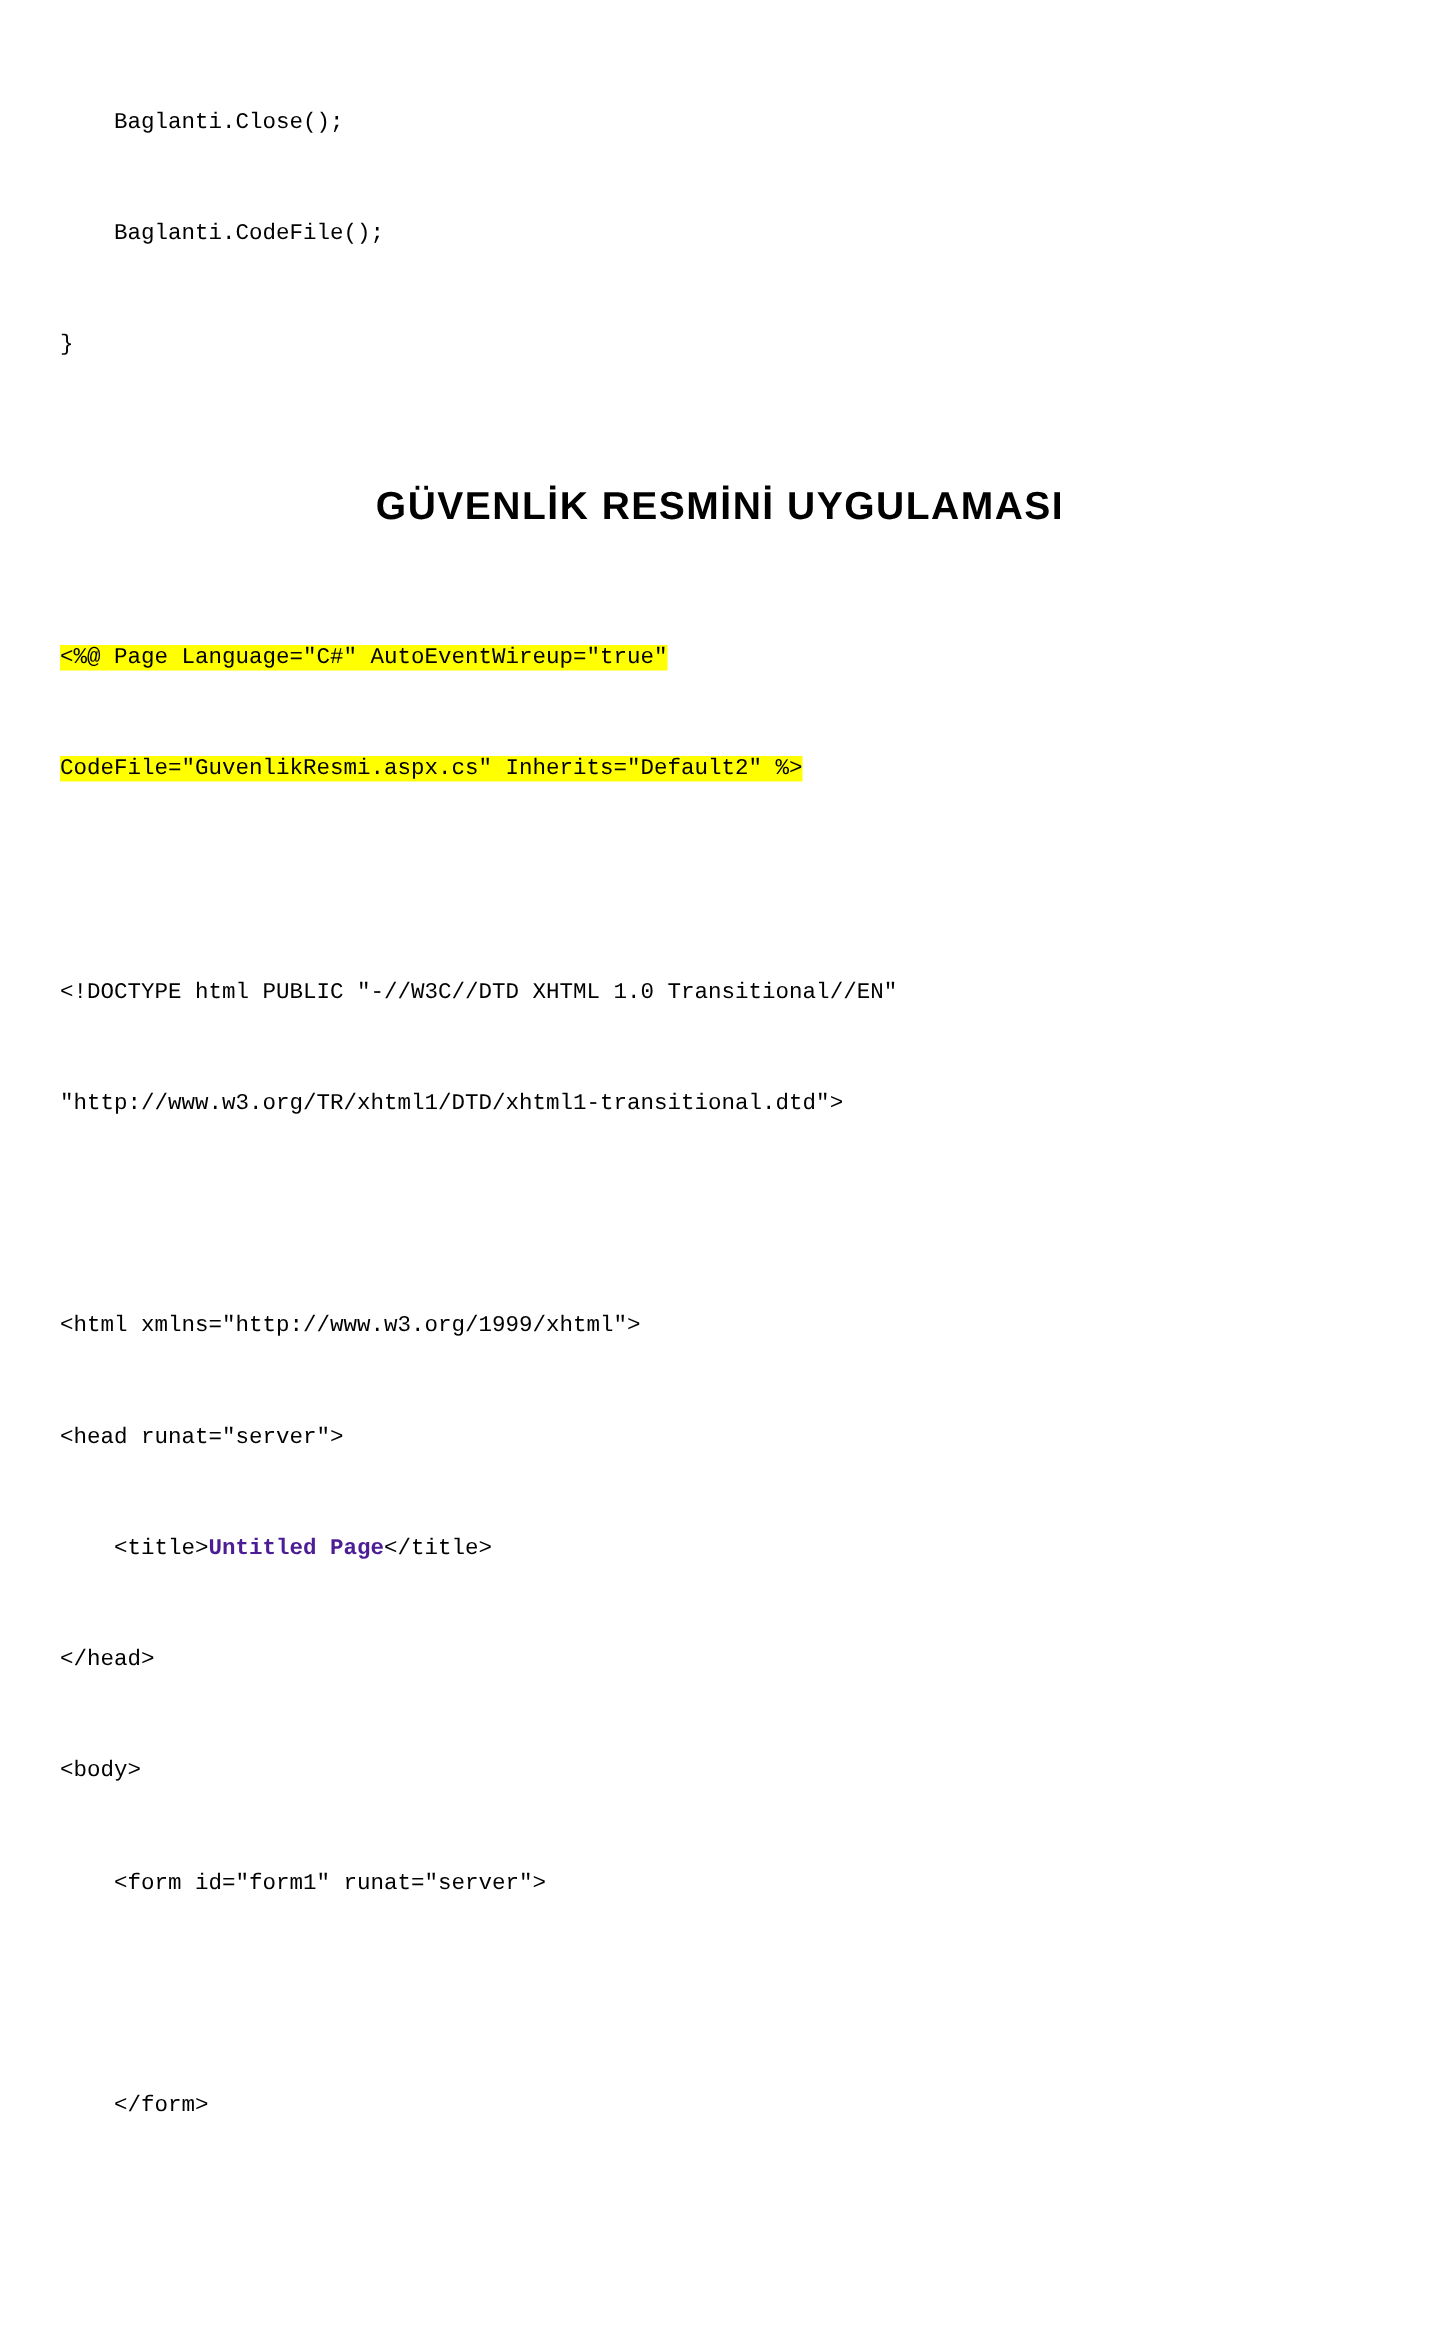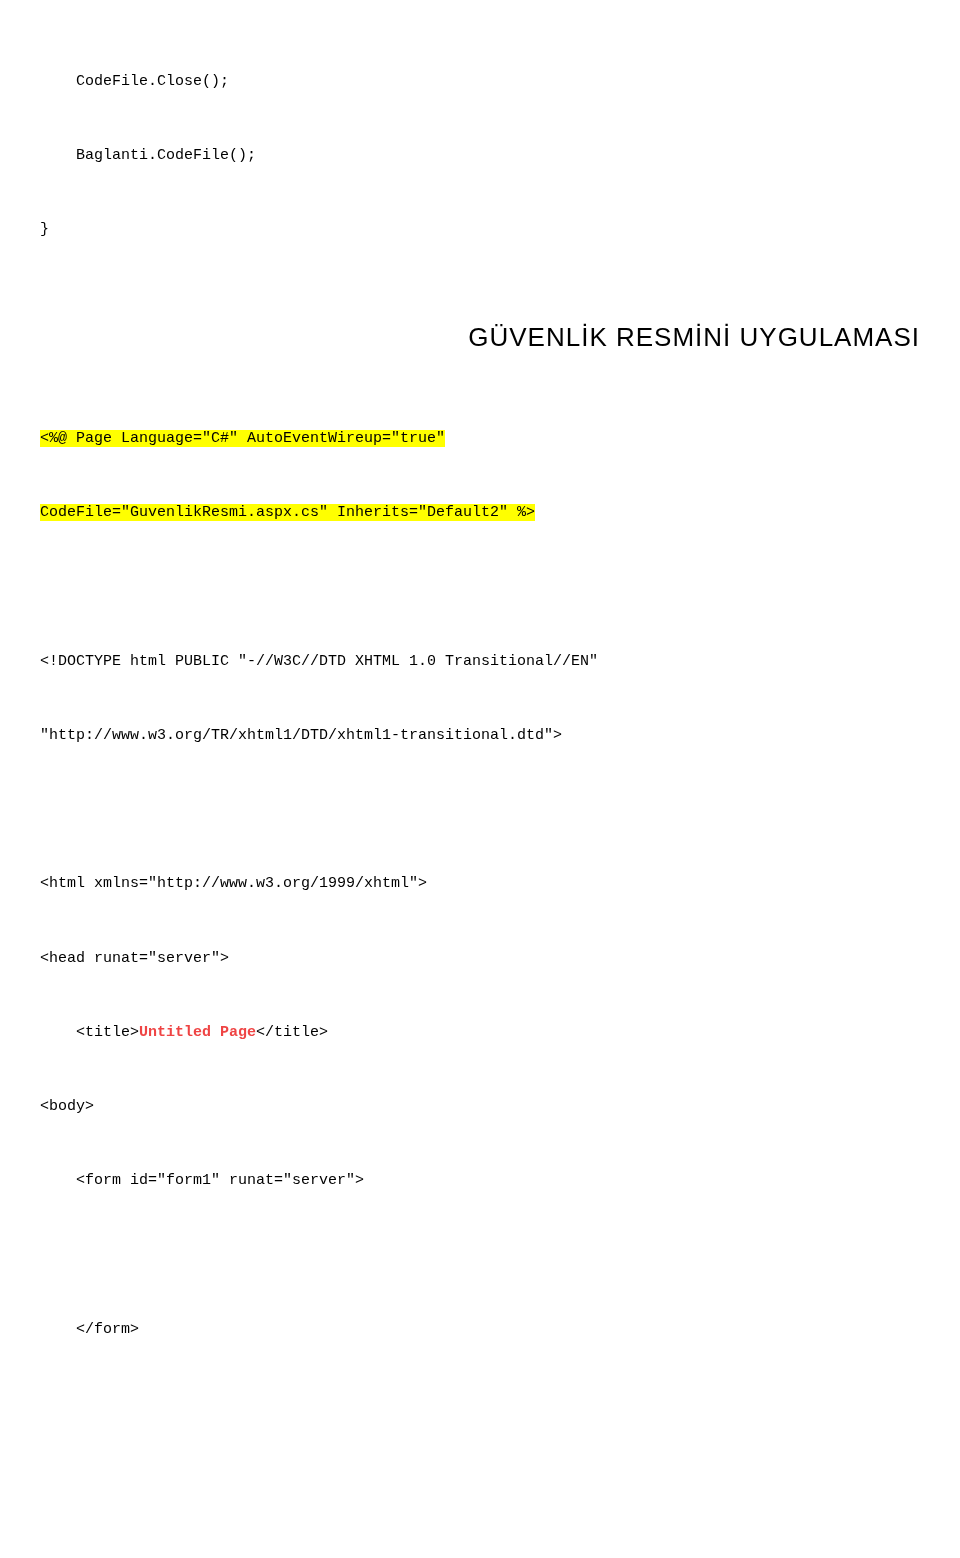--- a/index.html
+++ b/index.html
@@ -18,76 +18,77 @@
       position: relative;
       padding: 20px 40px 60px 40px;
     }
 
     .top-code-block {
       margin-bottom: 30px;
       line-height: 1.6;
     }
 
     .section-title {
-      text-align: right;
+      text-align: center;
       font-family: Arial, Helvetica, sans-serif;
       font-size: 26px;
-      font-weight: normal;
+      font-weight: bold;
       color: #000000;
       margin: 20px 0 24px 0;
       letter-spacing: 1px;
     }
 
     .code-block {
       line-height: 1.65;
       white-space: pre-wrap;
       word-break: break-word;
     }
 
     .code-line {
       display: block;
       white-space: pre-wrap;
     }
 
     .kw-bold {
       font-weight: bold;
-      color: #ef4444;
+      color: #4c1d95;
     }
 
     .normal {
       color: #000000;
     }
 
     .highlight-yellow {
       background-color: #ffff00;
       color: #000000;
     }
   </style>
 </head>
 <body>
 
 <div class="top-code-block">
   <div class="code-block">
-    <span class="code-line normal">    CodeFile.Close();</span>
+    <span class="code-line normal">    Baglanti.Close();</span>
     <span class="code-line normal">    Baglanti.CodeFile();</span>
     <span class="code-line normal">}</span>
   </div>
 </div>
 
 <h1 class="section-title">GÜVENLİK RESMİNİ UYGULAMASI</h1>
 
 <div class="code-block">
   <span class="code-line"><span class="highlight-yellow">&lt;%@ Page Language="C#" AutoEventWireup="true"</span></span>
   <span class="code-line"><span class="highlight-yellow">CodeFile="GuvenlikResmi.aspx.cs" Inherits="Default2" %&gt;</span></span>
   <span class="code-line">&nbsp;</span>
   <span class="code-line">&lt;!DOCTYPE html PUBLIC "-//W3C//DTD XHTML 1.0 Transitional//EN"</span>
   <span class="code-line">"http://www.w3.org/TR/xhtml1/DTD/xhtml1-transitional.dtd"&gt;</span>
   <span class="code-line">&nbsp;</span>
   <span class="code-line">&lt;html xmlns="http://www.w3.org/1999/xhtml"&gt;</span>
   <span class="code-line">&lt;head runat="server"&gt;</span>
   <span class="code-line">    &lt;title&gt;<span class="kw-bold">Untitled Page</span>&lt;/title&gt;</span>
+  <span class="code-line">&lt;/head&gt;</span>
   <span class="code-line">&lt;body&gt;</span>
   <span class="code-line">    &lt;form id="form1" runat="server"&gt;</span>
   <span class="code-line">&nbsp;</span>
   <span class="code-line">    &lt;/form&gt;</span>
   
   
 </div>
 
 </body></html>

